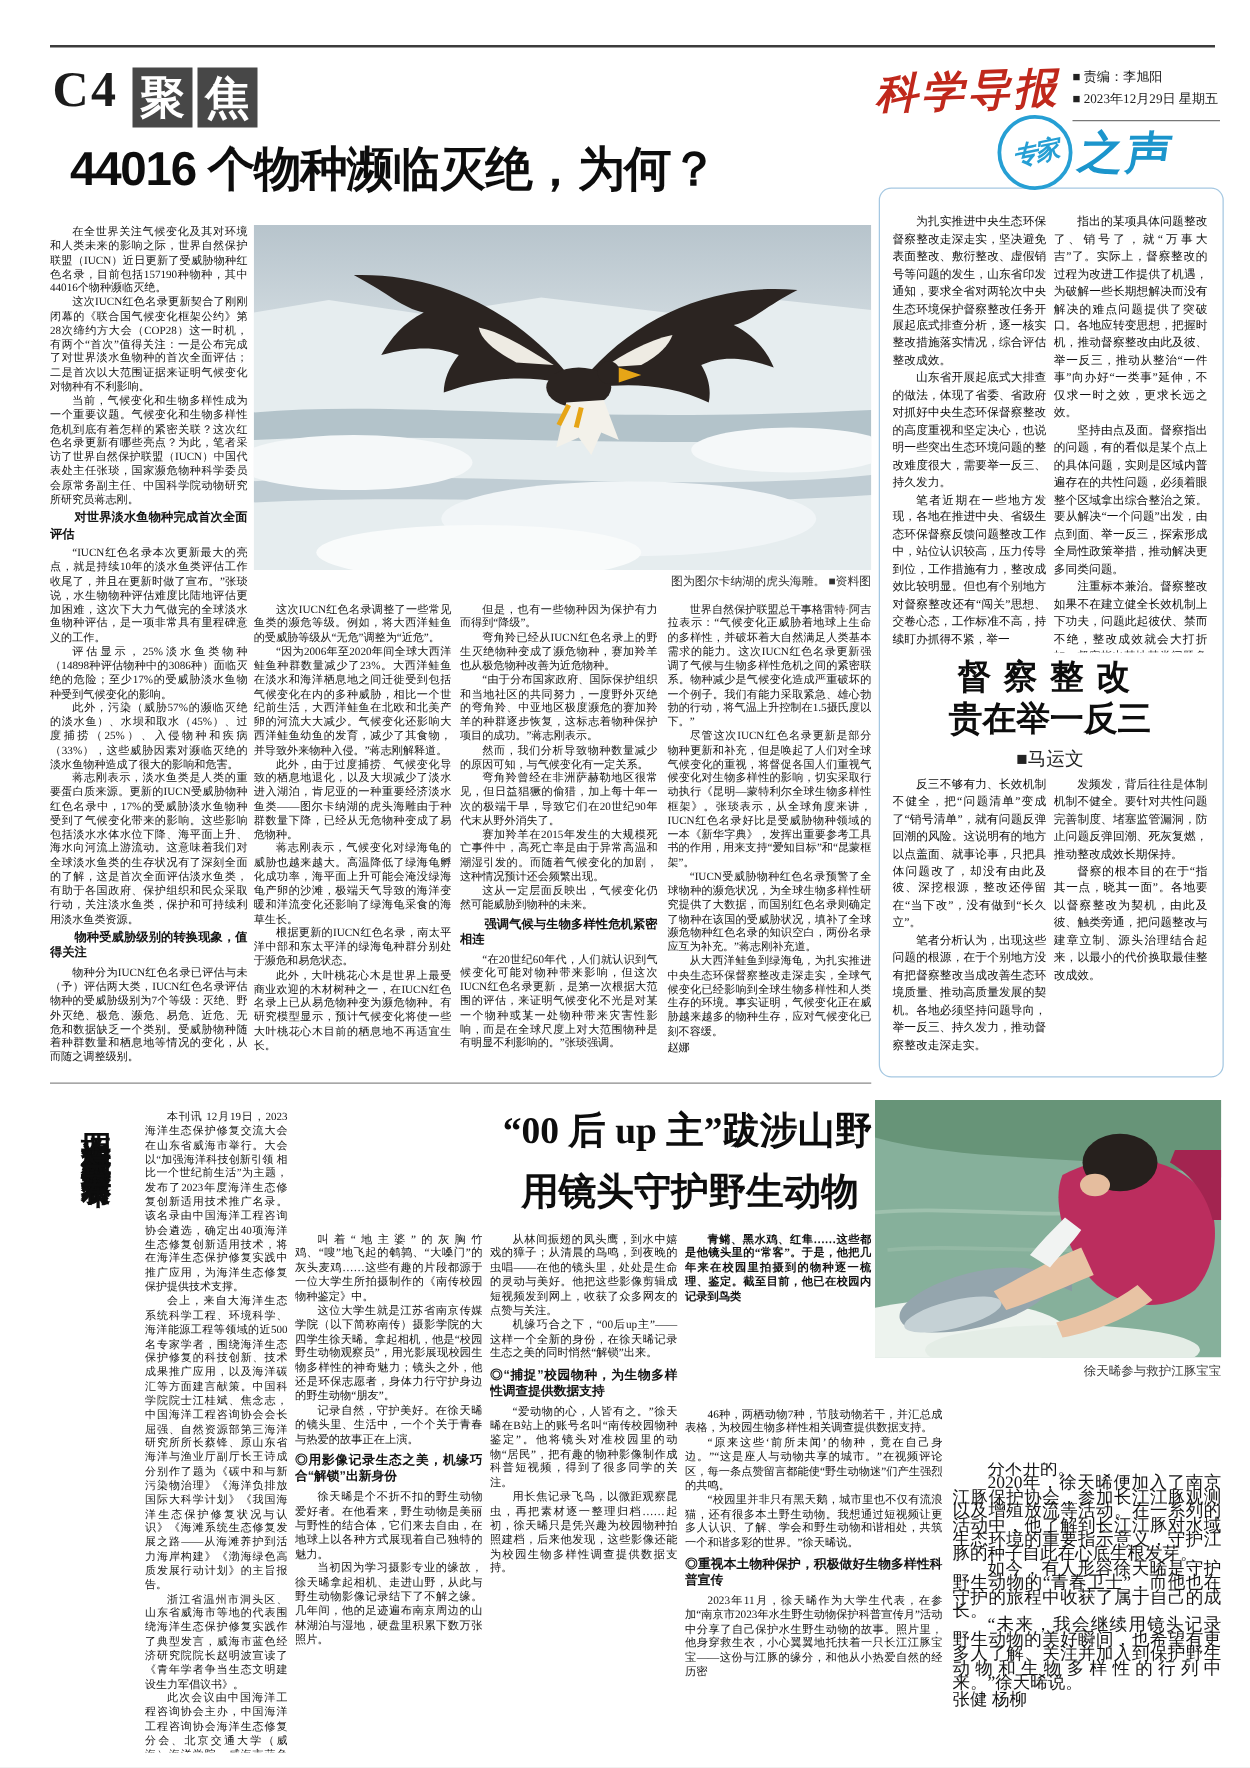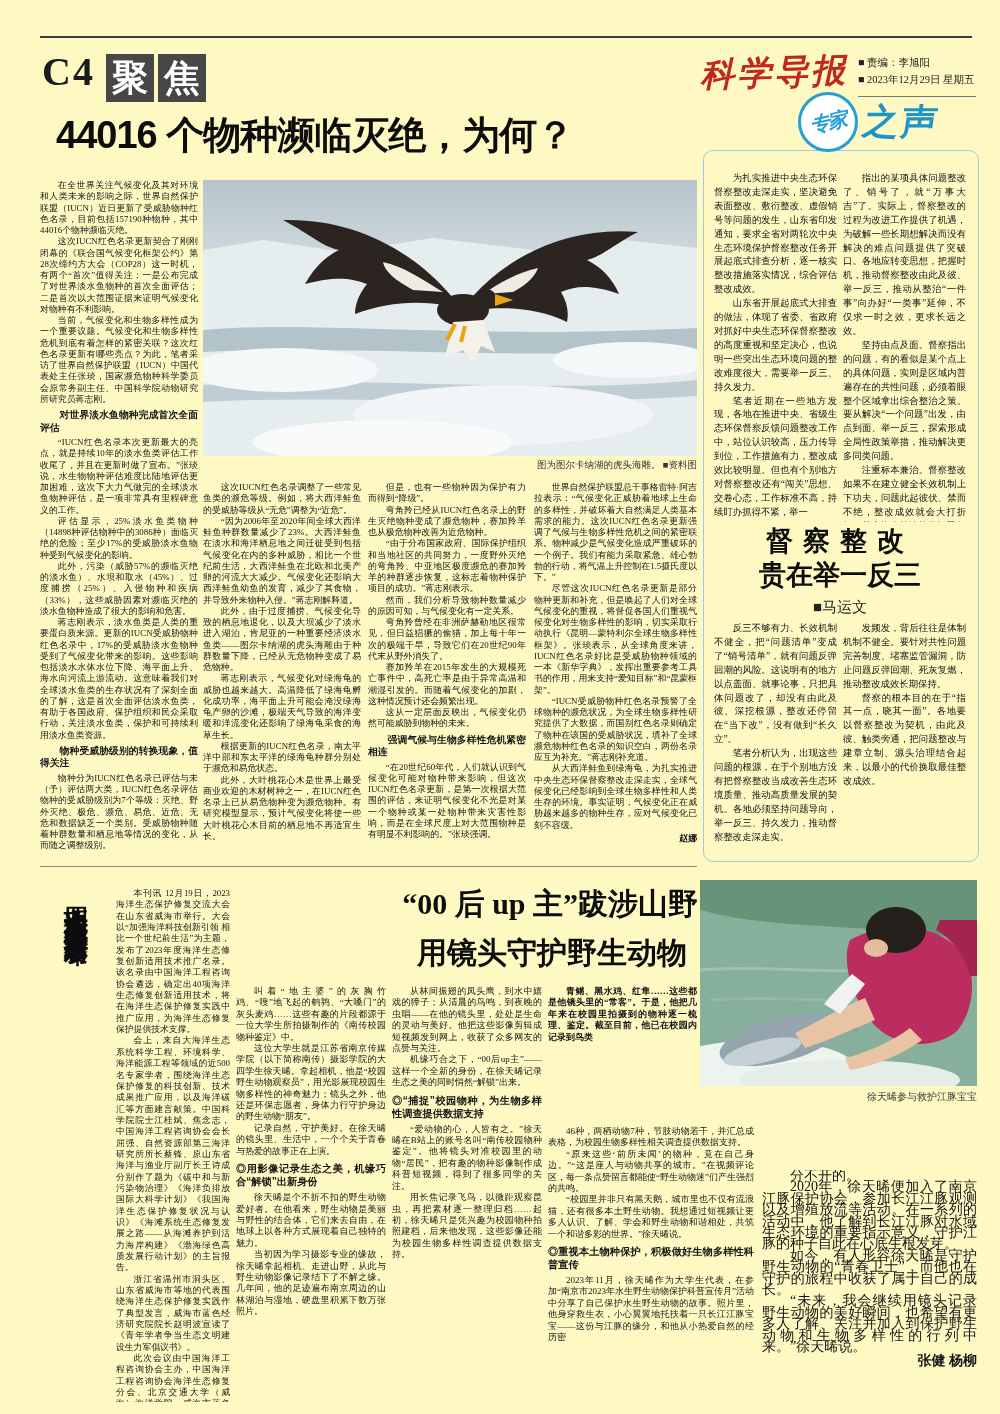--- a/index.html
+++ b/index.html
@@ -1,35 +1,35 @@
 <!DOCTYPE html>
 <html><head>
 <meta charset="utf-8">
 <style>
   html,body{margin:0;padding:0;background:#e8e8e6;}
-  .page{position:relative;width:1000px;height:1414px;margin:0 auto;background:#fef9c3;
+  .page{position:relative;width:1000px;height:1414px;margin:0 auto;background:#ffffff;
         font-family:"Liberation Serif","DejaVu Serif",serif;color:#141414;overflow:hidden;}
   .abs{position:absolute;}
   
   .toprule{left:40px;top:36px;width:932px;height:2px;background:#3c3c3c;}
   .pageno{left:42px;top:48px;font:700 40px "Liberation Serif",serif;letter-spacing:2px;color:#1c1c1c;}
   .secblock{top:54px;width:48px;height:48px;background:#474747;color:#fff;text-align:center;
             line-height:48px;font:700 36px "Liberation Sans",sans-serif;}
   .masthead{left:700px;top:50px;width:150px;font:700 italic 34px "Liberation Serif",serif;
             color:#c0281c;letter-spacing:3px;white-space:nowrap;transform:rotate(-2deg);}
   .pubinfo{left:858px;top:54px;width:120px;font:10.5px "Liberation Serif",serif;color:#222;line-height:17px;}
   .pubrule{left:858px;top:96px;width:118px;height:1px;background:#777;}
   
   .headline{left:56px;top:110px;width:650px;font:900 38px "Liberation Sans",sans-serif;
             letter-spacing:-1px;white-space:nowrap;color:#0d0d0d;}
   .col{overflow:hidden;font-size:8.9px;line-height:11.25px;text-align:justify;}
   .col p{margin:0;}
   .col p.p{text-indent:2em;}
   .col p.h{font:700 9.8px "Liberation Sans",sans-serif;line-height:12.5px;text-indent:2em;margin:4px 0 3px;}
-  .col p.b{text-align:right;font-weight:700;margin-top:2px;}
+  .col p.b{font-weight:400;margin-top:2px;}
   .c1{left:40px;top:180px;width:158px;height:681px;}
   .c2{left:203px;top:482px;width:158px;height:379px;}
   .c3{left:368px;top:482px;width:158px;height:379px;}
   .c4{left:534px;top:482px;width:163px;height:379px;}
   .photo1{left:203px;top:180px;width:494px;height:276px;}
   .cap1{left:203px;top:459px;width:494px;text-align:right;font-size:9.5px;color:#333;}
   .mainrule{left:40px;top:866px;width:657px;height:1px;background:#8a8a8a;}
   
   .sb-box{left:703px;top:150px;width:274px;height:710px;border:1px solid #a5c8e2;border-radius:10px;}
   .badge{left:798px;top:90px;width:180px;height:64px;display:flex;align-items:center;}

